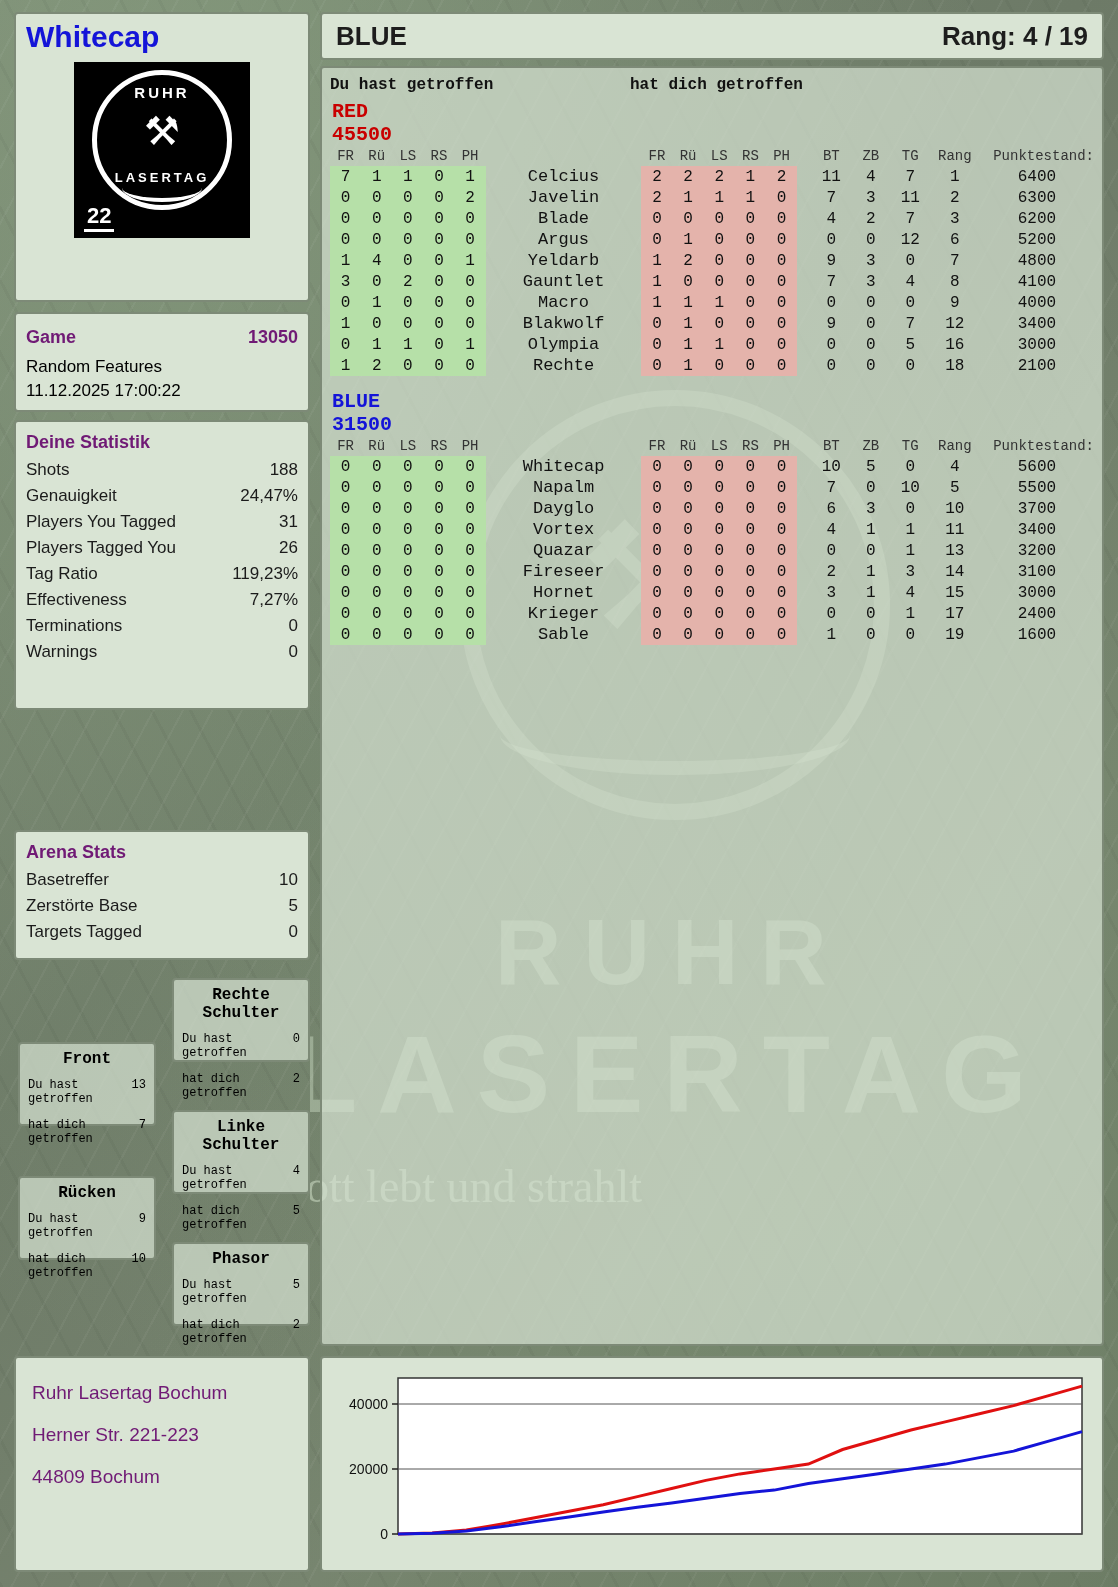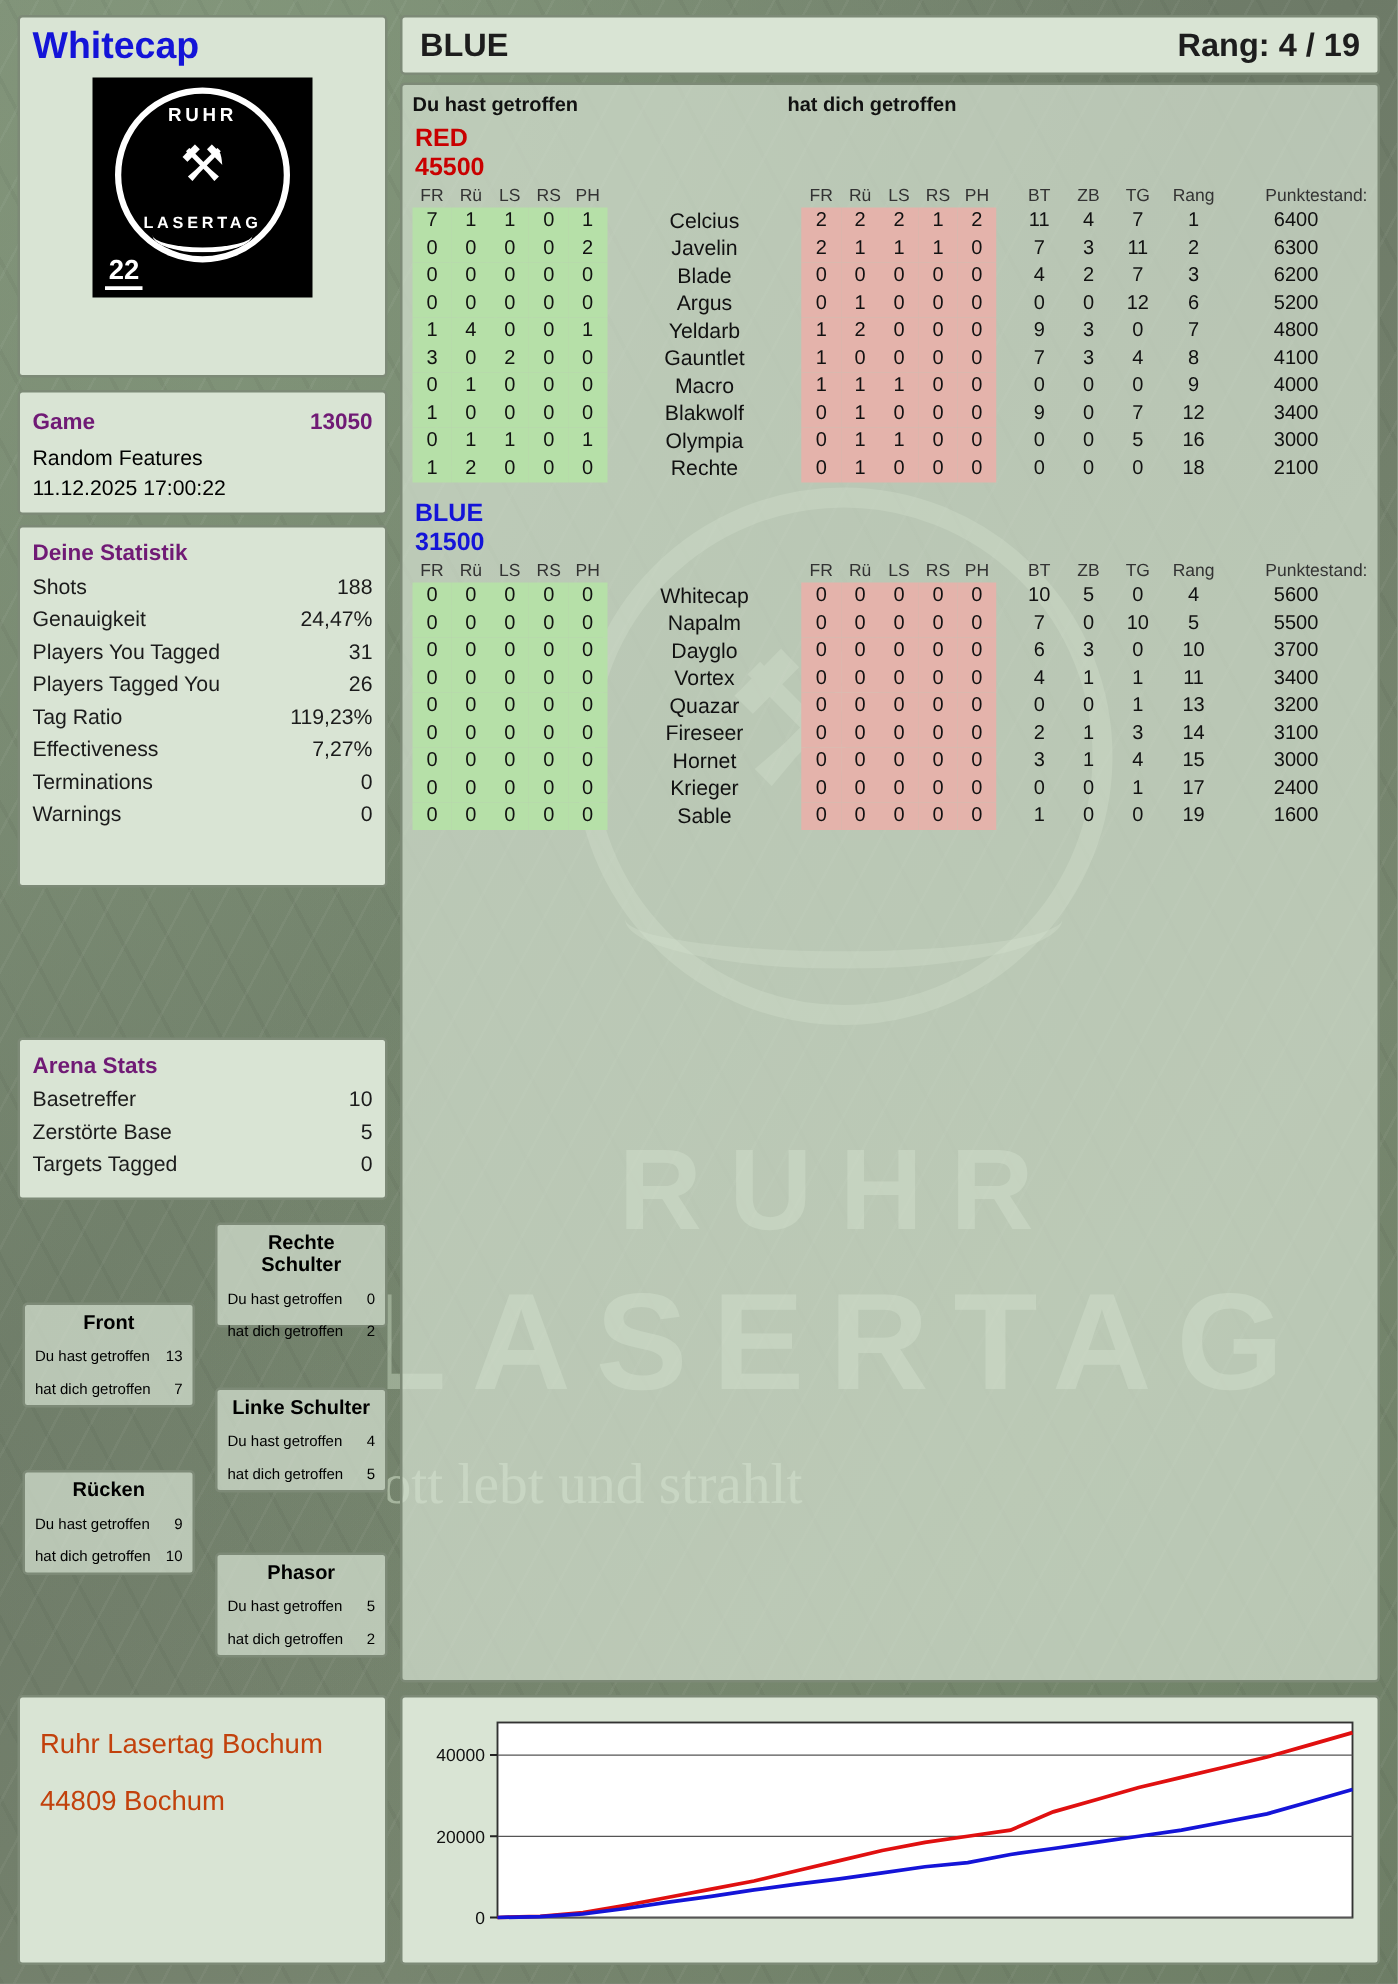--- a/index.html
+++ b/index.html
@@ -48,21 +48,21 @@
   .wm-ruhr { position:absolute; left:185px; top:520px; font-size:92px; letter-spacing:22px; font-weight:bold; color:rgba(225,240,215,.36);}
   .wm-laser { position:absolute; left:-20px; top:630px; font-size:110px; letter-spacing:20px; font-weight:bold; color:rgba(225,240,215,.36);}
   .wm-slogan { position:absolute; left:-110px; top:780px; font-size:46px; font-family:"Liberation Serif", serif; color:rgba(225,240,215,.46);}
 
   .panel {
     background: #d9e4d4;
     border: 2px solid #7d8a77;
     border-radius: 4px;
     position: absolute;
   }
-  .panel-trans { background: rgba(214,226,209,.72); }
+  .panel-trans { background: rgba(214,226,209,.72); font-family: Liberation Mono, monospace; }
 
   
   #header {
     left: 320px; top: 12px; width: 784px; height: 48px;
     display:flex; align-items:center; justify-content:space-between;
     padding: 0 14px;
     font-size: 26px; font-weight: bold; color:#1d1d1d;
   }
   #name-panel { left: 14px; top: 12px; width: 296px; height: 290px; padding: 6px 10px; }
   #player-name { font-size: 30px; font-weight: bold; color:#1414d8; }
@@ -105,21 +105,21 @@
   .hitbox .hb-title { text-align:center; font-weight:bold; font-size:16px; padding:2px 0 4px; }
   .hitbox .hb-row { display:flex; justify-content:space-between; font-size:12px; padding:6px 0; }
   #hb-rs { left:172px; top:978px; width:138px; height:84px; }
   #hb-front { left:18px; top:1042px; width:138px; height:84px; }
   #hb-ls { left:172px; top:1110px; width:138px; height:84px; }
   #hb-back { left:18px; top:1176px; width:138px; height:84px; }
   #hb-phasor { left:172px; top:1242px; width:138px; height:84px; }
 
   
   #address { left:14px; top:1356px; width:296px; height:216px; padding:14px 12px; }
-  #address div { font-size:22px; padding:10px 4px; color:#c2410c; }
+  #address div { font-size:19px; padding:10px 4px; color:#701a75; }
 
   
   #main-panel { left:320px; top:66px; width:784px; height:1280px; padding:6px 8px; }
   .col-heads { display:flex; font-size:16px; font-weight:bold; color:#111; padding:2px 0 4px; }
   .team-head { display:flex; justify-content:space-between; font-size:20px; font-weight:bold; padding:2px 2px 1px;flex-direction:column; }
   .team-red { color:#c90000; }
   .team-blue { color:#1414d8; }
 
   table.scores { border-collapse:collapse; width:100%; font-size:16px; color:#111; }
   table.scores th { font-weight:normal; font-size:14px; color:#333; padding:1px 0 2px; }
@@ -278,20 +278,21 @@
       <span>5</span>
     </div>
   <div class="hb-row">
       <span>hat dich getroffen</span>
       <span>2</span>
     </div>
 </div>
 
 <div class="panel" id="address">
   <div>Ruhr Lasertag Bochum</div>
+  <div>Herner Str. 221-223</div>
   <div>44809 Bochum</div>
 </div>
 
 <div class="panel panel-trans" id="main-panel">
   <div class="col-heads">
     <span style="width:300px">Du hast getroffen</span>
     <span>hat dich getroffen</span>
   </div>
   <div id="teams-container">
       <div class="team-head team-red">

